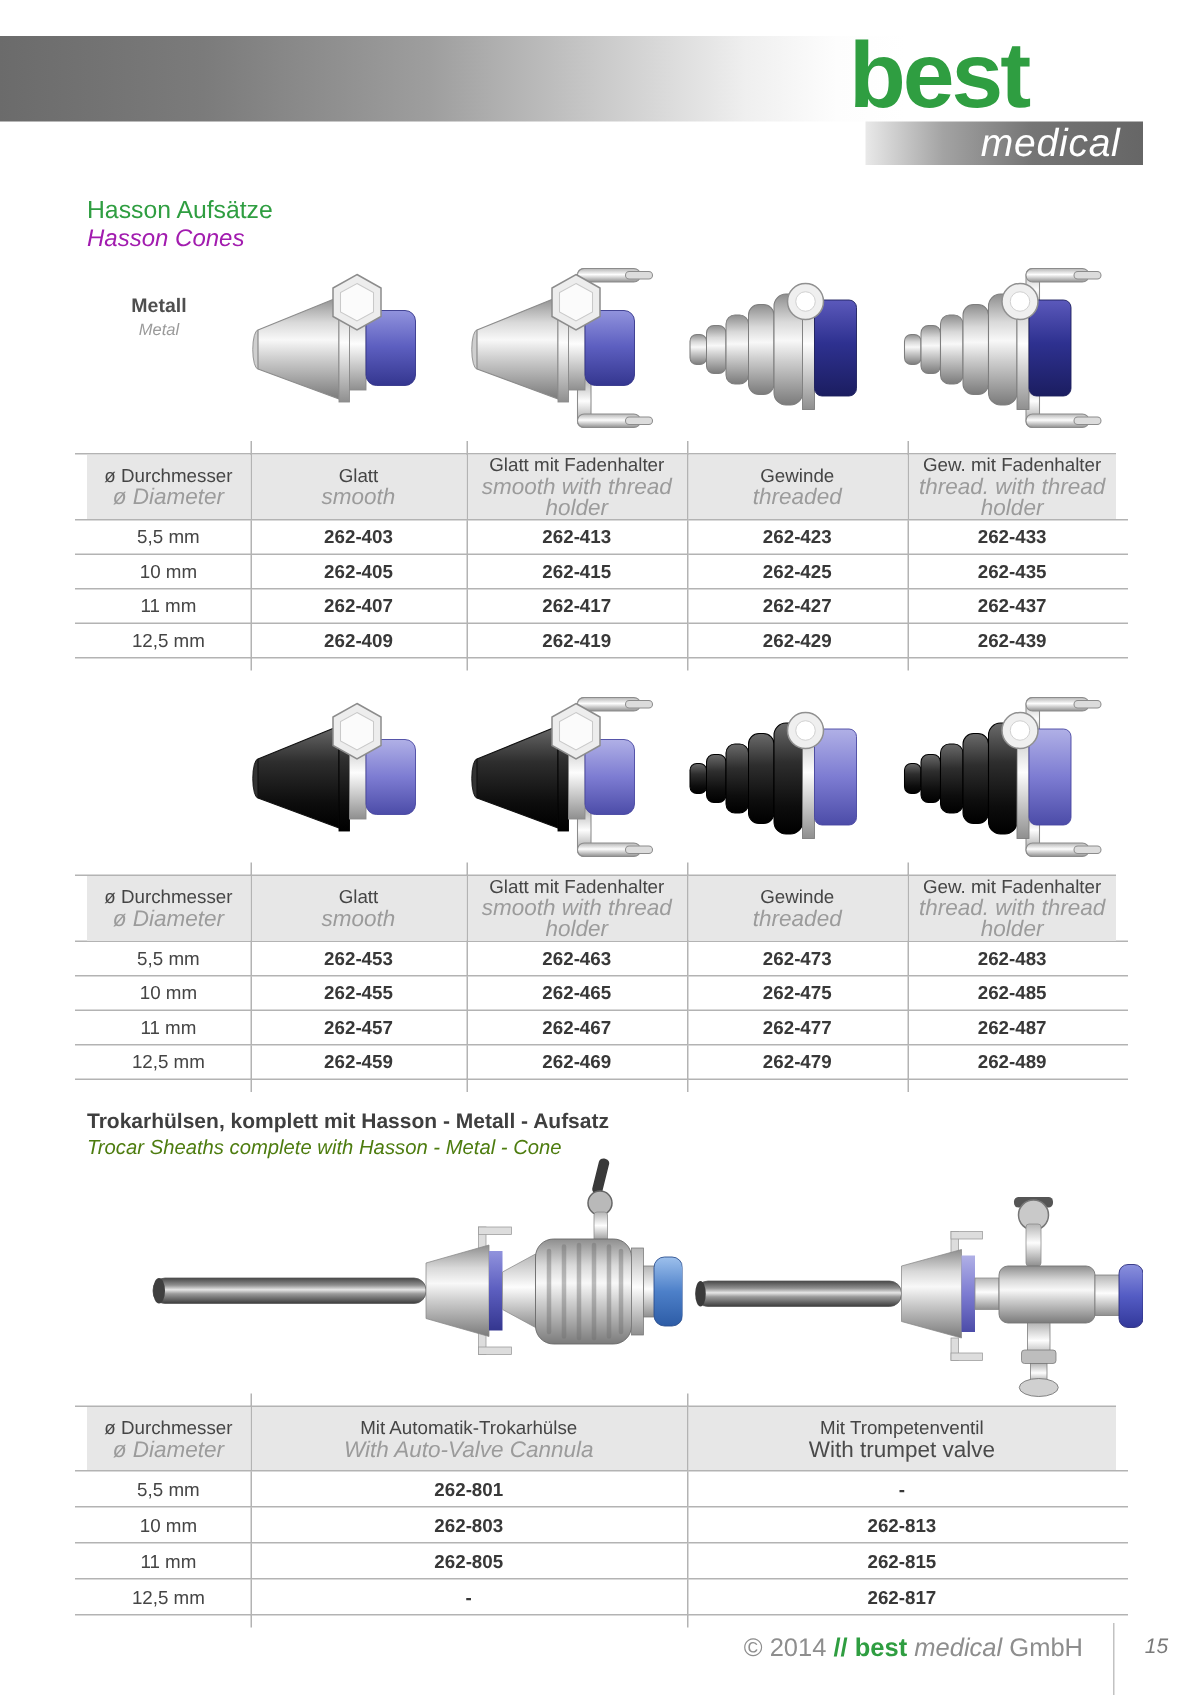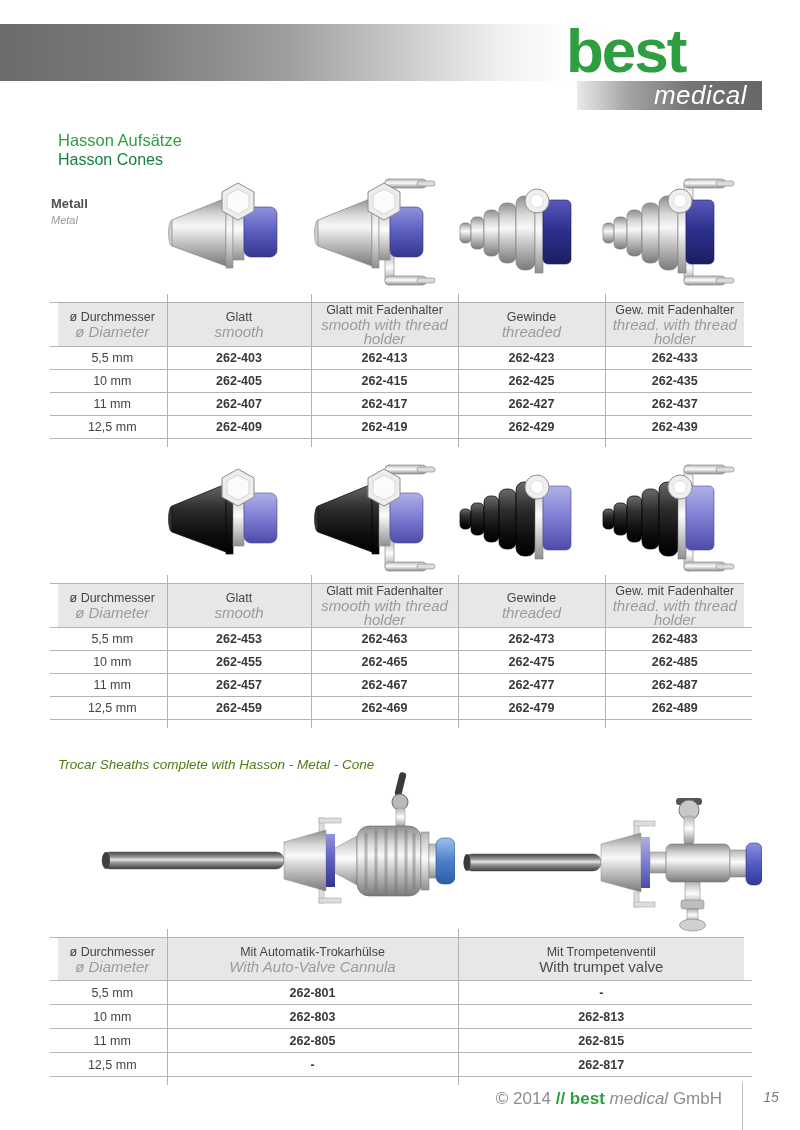--- a/index.html
+++ b/index.html
@@ -10,22 +10,22 @@
   .topbar{position:absolute;left:0;top:24px;width:754px;height:57px;
     background:linear-gradient(to right,#6b6b6b 0%,#7b7b7b 18%,#9e9e9e 38%,#cfcfcf 55%,#efefef 66%,#fdfdfd 74%,#ffffff 80%);}
   .logo{position:absolute;left:566px;top:20px;width:170px;font-size:62px;font-weight:bold;
         color:#2f9e41;letter-spacing:-2px;line-height:62px;}
   .logo-sub-bar{position:absolute;left:577px;top:81px;width:185px;height:29px;text-align:right;
     background:linear-gradient(to right,#e9e9e9 0%,#a3a3a3 28%,#757575 60%,#666666 100%);}
   .logo-sub{font-style:italic;font-size:26px;color:#fff;line-height:28px;padding-right:15px;letter-spacing:.5px;}
 
   
   .h-de{position:absolute;left:58px;top:131px;font-size:16.5px;color:#2f9e41;}
-  .h-en{position:absolute;left:58px;top:151px;font-size:16px;color:#15803d;}
-  .mat-label{position:absolute;left:51px;width:110px;text-align:left;}
+  .h-en{position:absolute;left:58px;top:151px;font-size:16px;font-style:italic;color:#a21caf;}
+  .mat-label{position:absolute;left:51px;width:110px;text-align:center;}
   .mat-de{font-size:13px;font-weight:bold;color:#4f4f4f;line-height:17px;}
   .mat-en{font-size:11px;font-style:italic;color:#9a9a9a;line-height:17px;}
   .sec3-de{position:absolute;left:58px;top:739px;font-size:14px;font-weight:bold;color:#3f3f3f;}
   .sec3-en{position:absolute;left:58px;top:757px;font-size:13.5px;font-style:italic;color:#4d7c0f;}
 
   
   .fig{position:absolute;width:150px;height:112px;}
   .fig-big{position:absolute;}
 
   
@@ -342,20 +342,21 @@
             <td>12,5 mm</td>
             <td class="code">262-459</td>
             <td class="code">262-469</td>
             <td class="code">262-479</td>
             <td class="code">262-489</td>
           </tr>
       </tbody>
     </table>
   </div>
 
+  <div class="sec3-de">Trokarhülsen, komplett mit Hasson - Metall - Aufsatz</div>
   <div class="sec3-en">Trocar Sheaths complete with Hasson - Metal - Cone</div>
 
   <svg class="fig-big" style="left:100px;top:772px;width:355px;height:160px" viewBox="0 0 355 160">
     <rect x="2" y="80" width="182" height="17" rx="8" fill="url(#gTube)" stroke="#555" stroke-width=".5"></rect>
     <ellipse cx="6" cy="88.5" rx="4" ry="8.5" fill="#3f3f3f"></ellipse>
     <rect x="219" y="46" width="5" height="16" fill="#ddd" stroke="#999" stroke-width=".5"></rect>
     <rect x="219" y="46" width="22" height="5" fill="#ddd" stroke="#999" stroke-width=".5"></rect>
     <rect x="219" y="115" width="5" height="16" fill="#ddd" stroke="#999" stroke-width=".5"></rect>
     <rect x="219" y="126" width="22" height="5" fill="#ddd" stroke="#999" stroke-width=".5"></rect>
     <polygon points="184,70 226,58 226,119 184,107" fill="url(#gMet)" stroke="#888" stroke-width=".5"></polygon>

